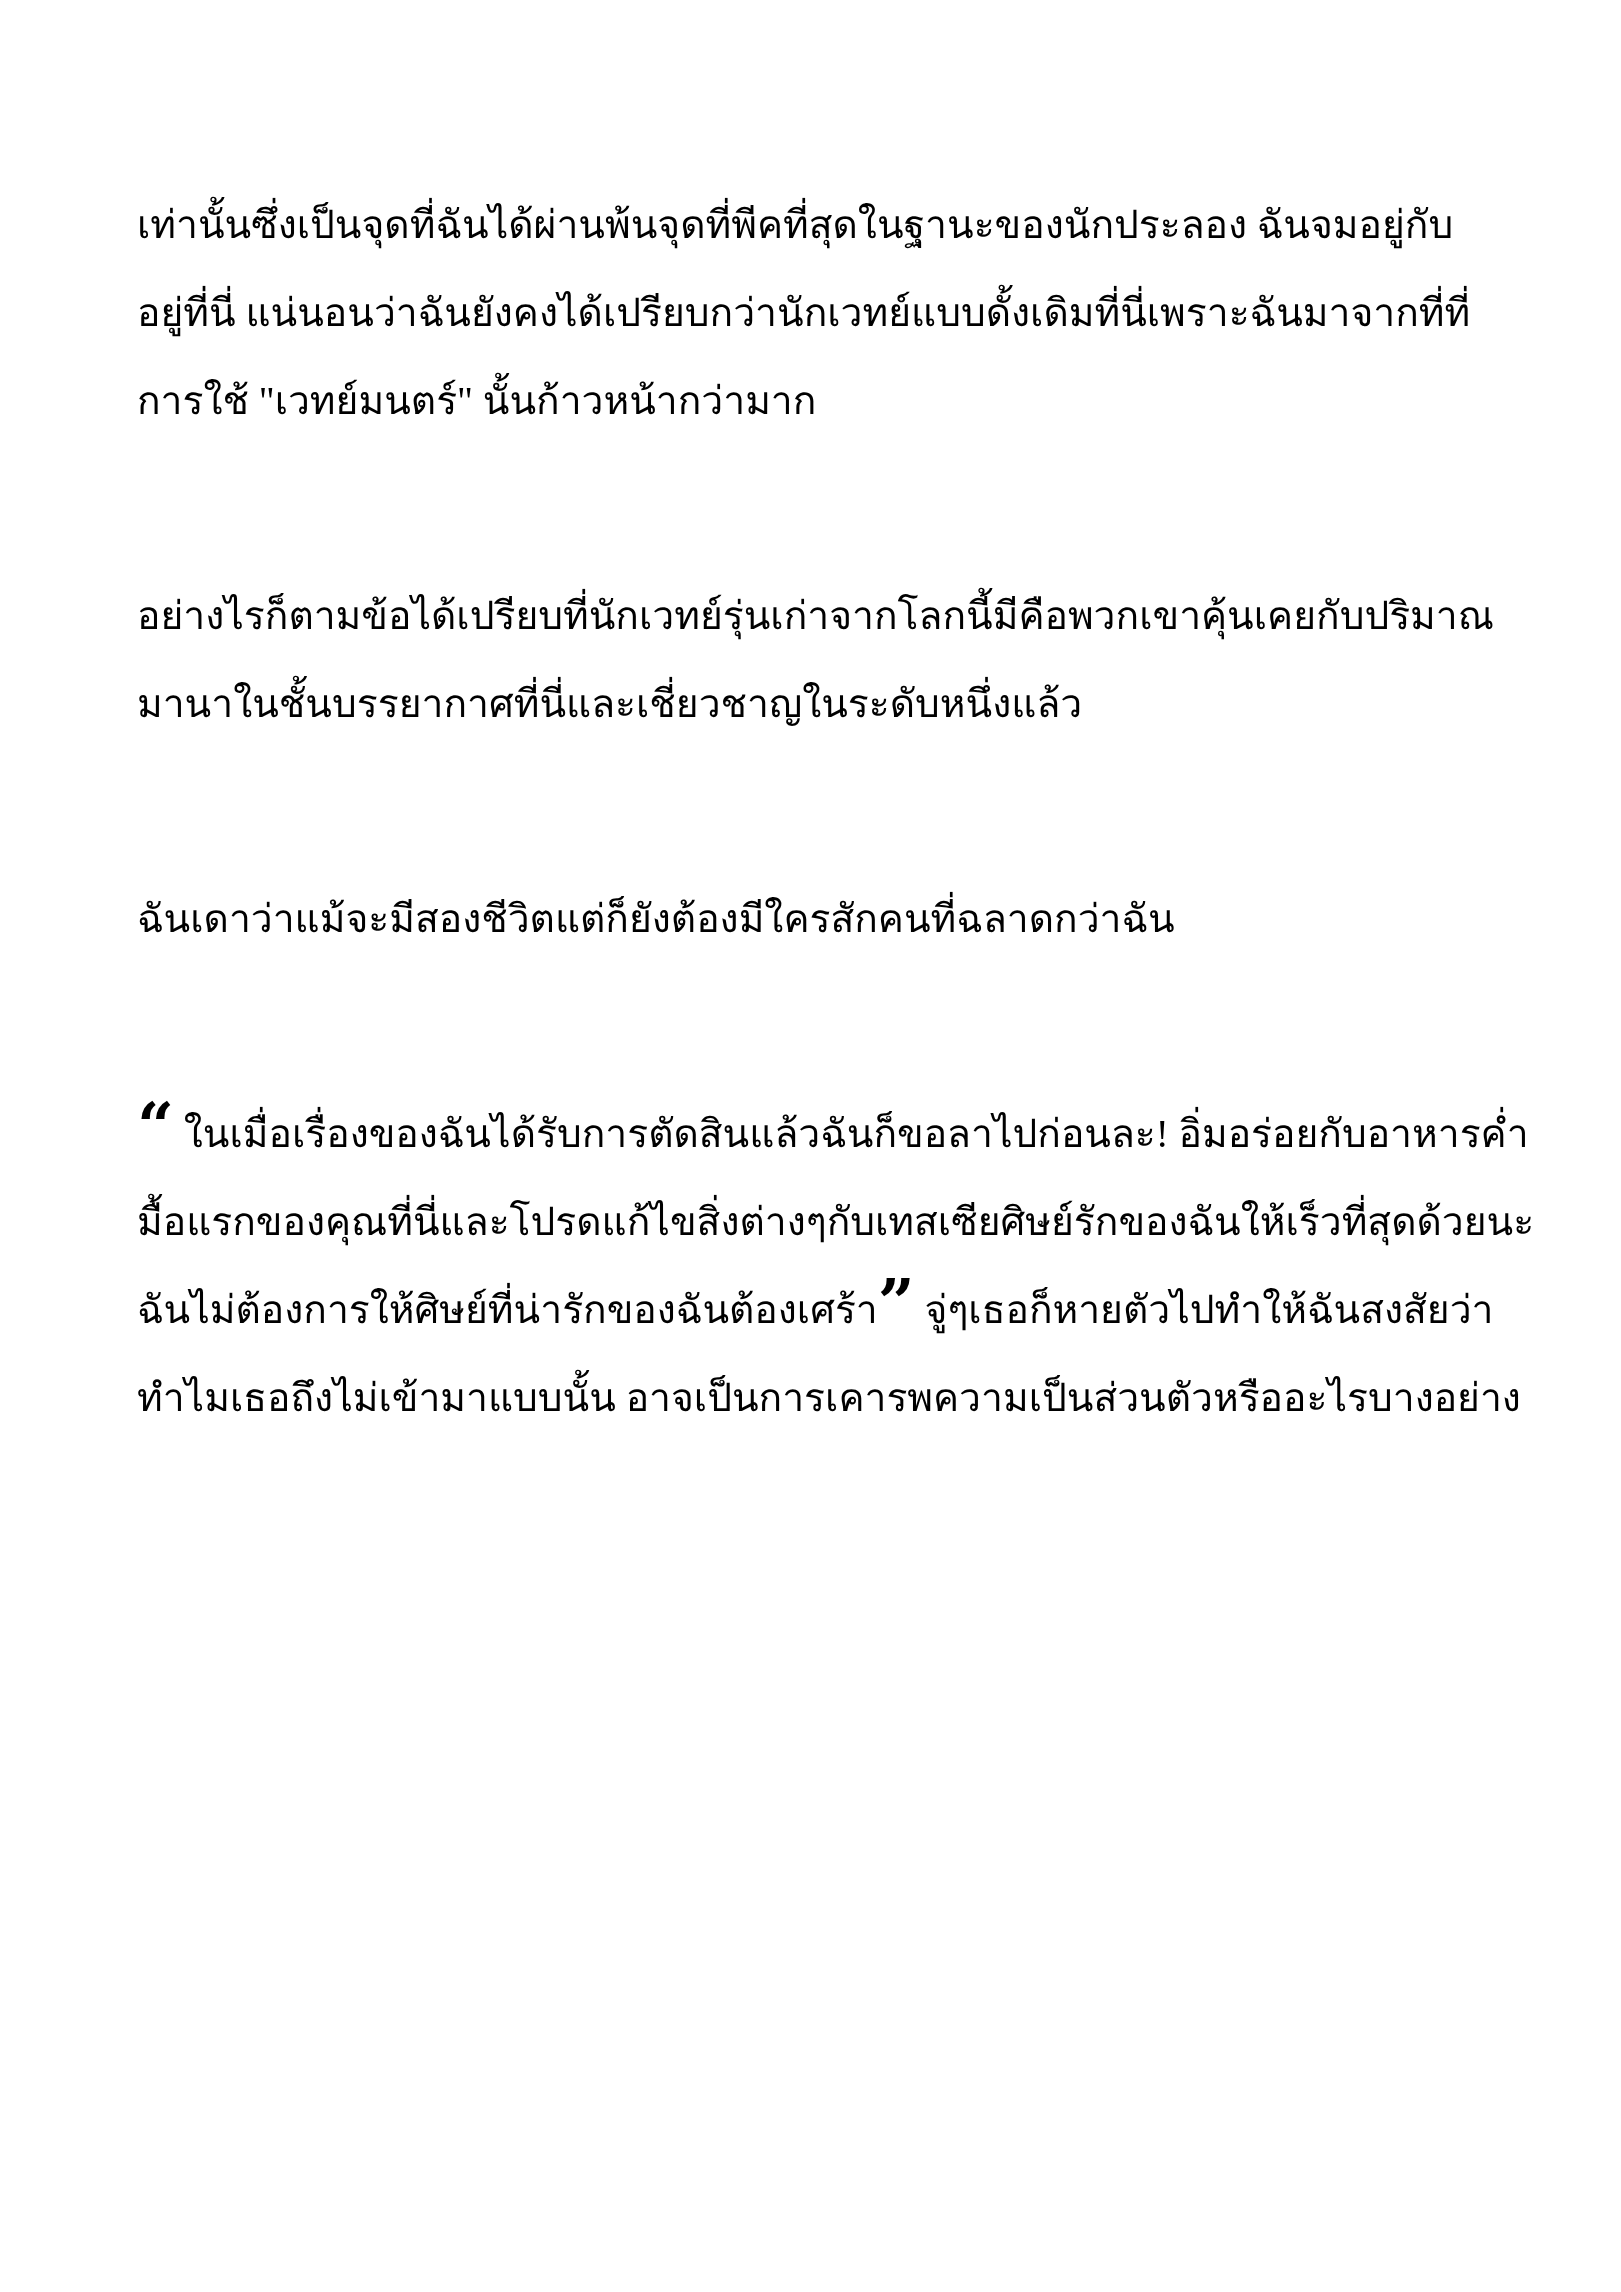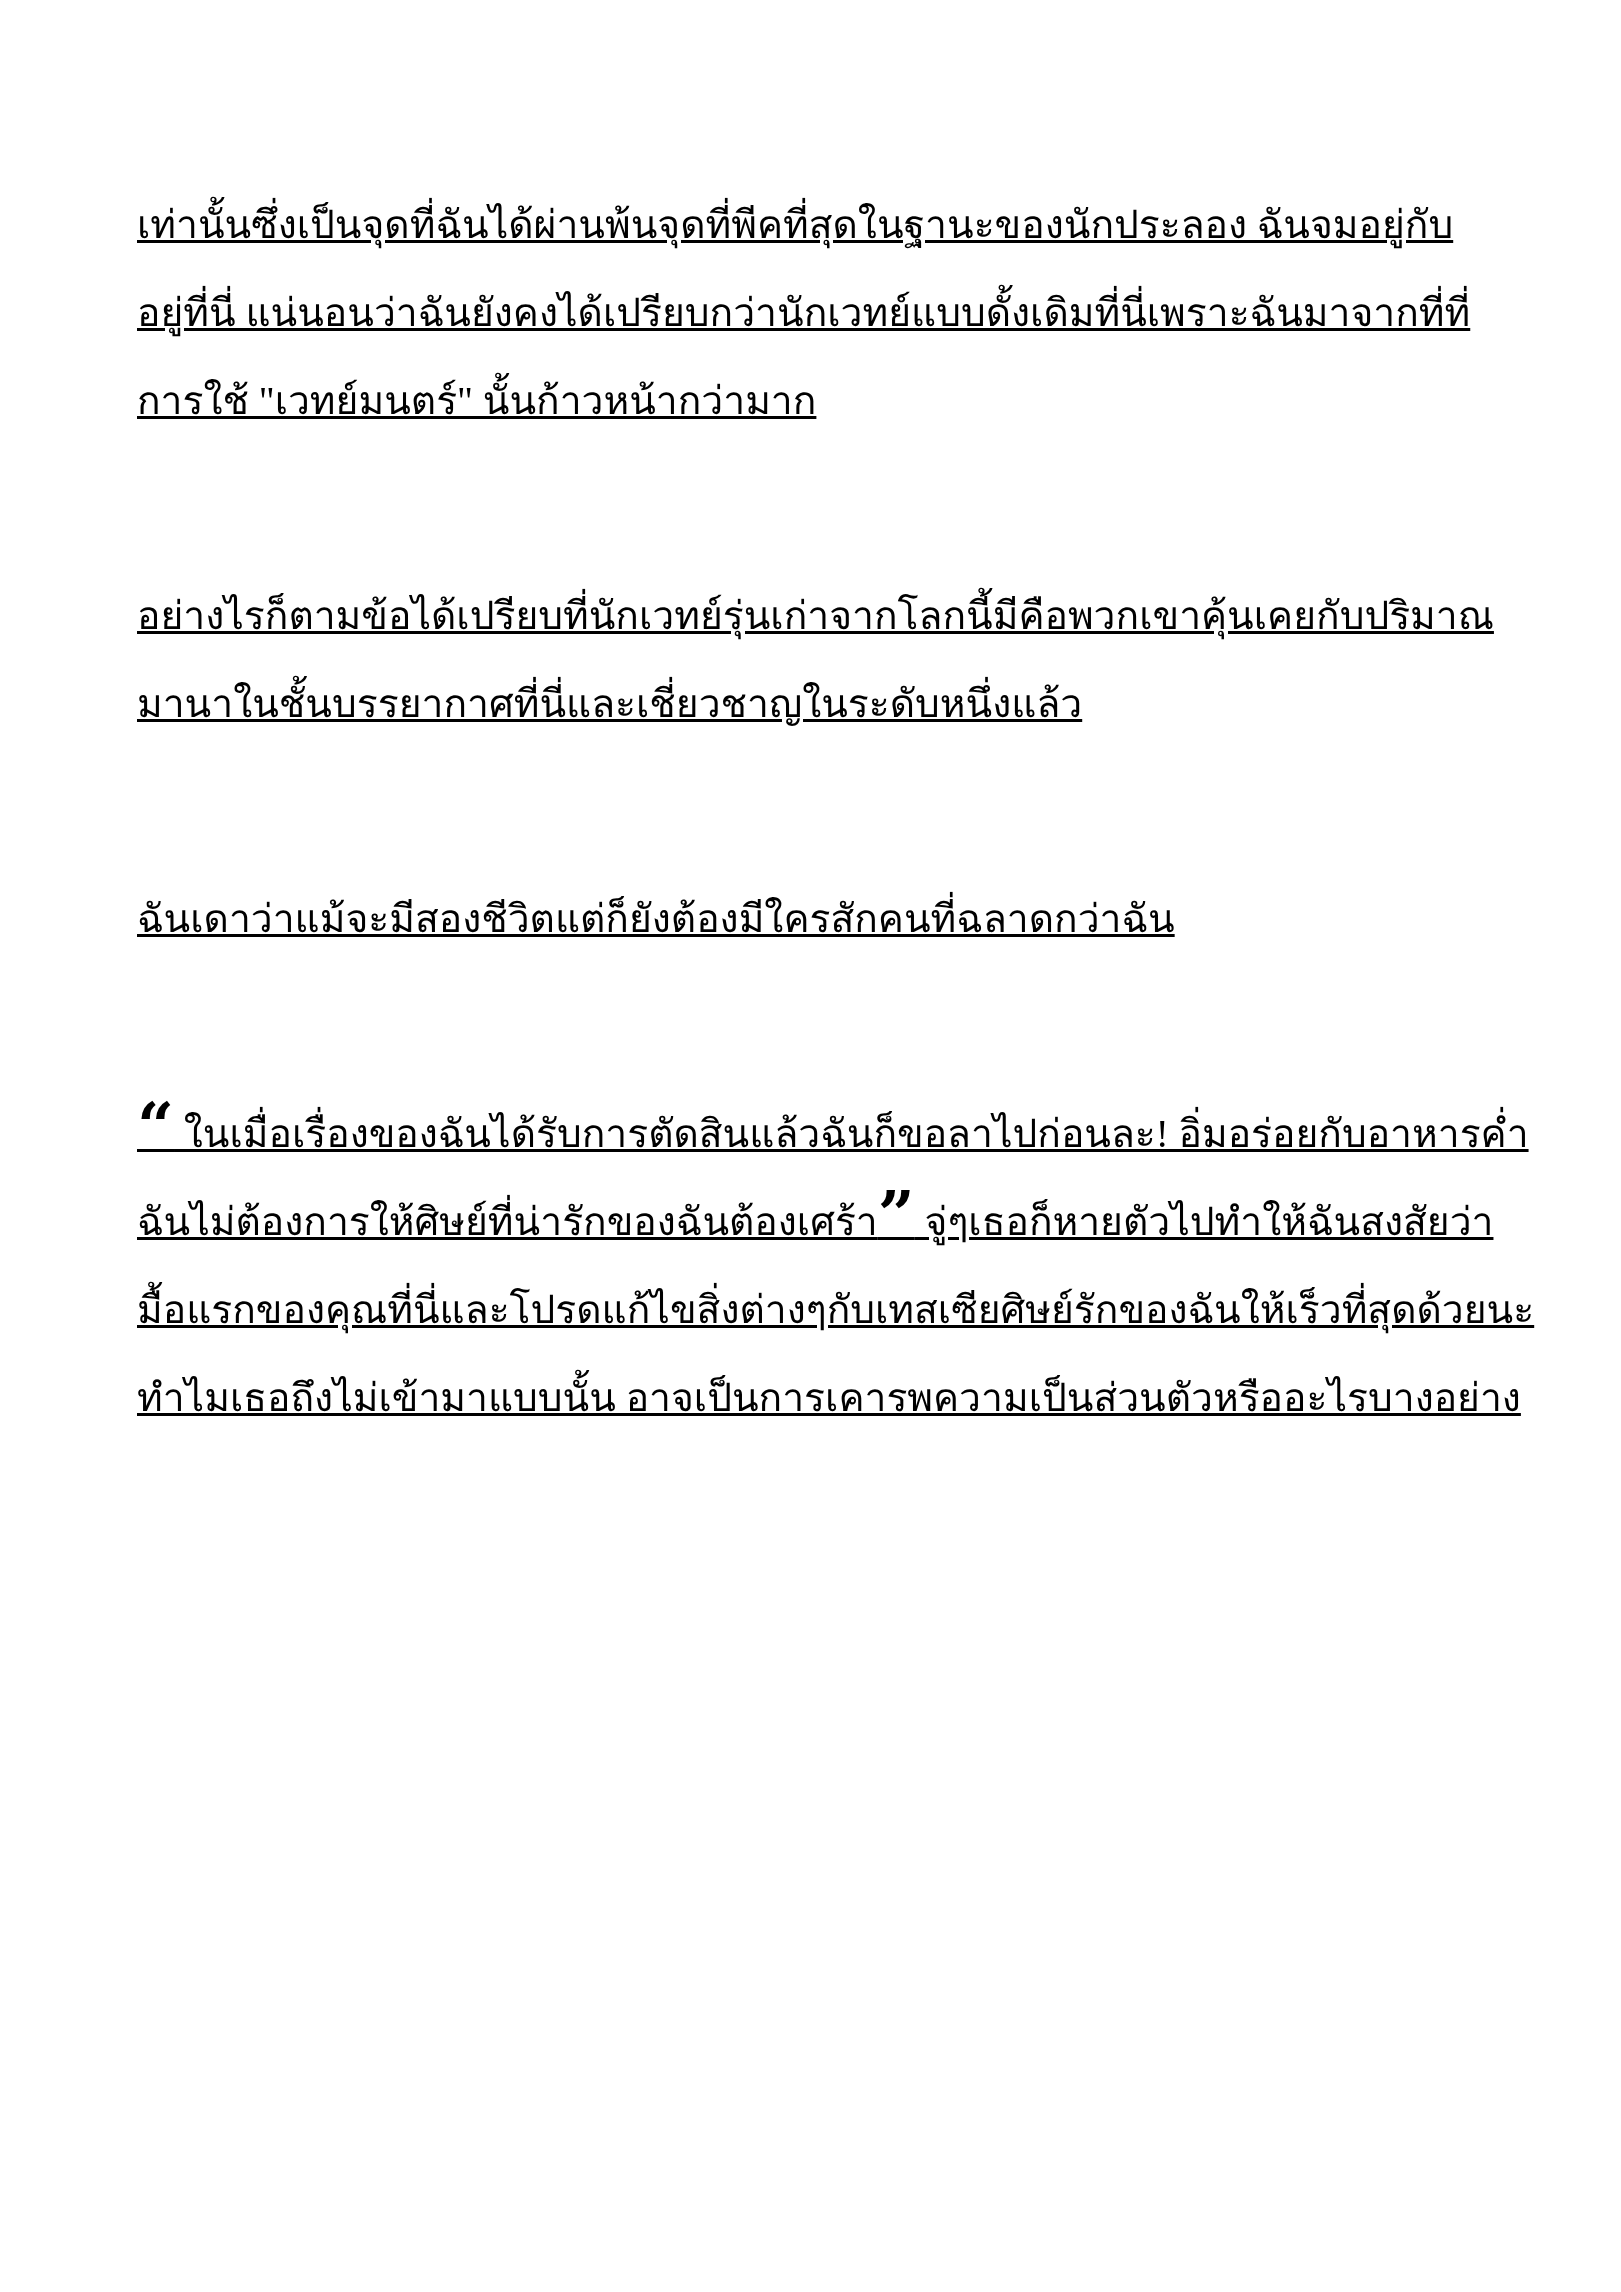--- a/index.html
+++ b/index.html
@@ -19,21 +19,20 @@
     font-size: 39px;
     color: #000000;
   }
   .para {
     margin: 0 0 127px 0;
   }
   .line {
     height: 88px;
     line-height: 88px;
     white-space: nowrap;
-    text-decoration: underline;
   }
   .text-run {
     display: inline;
   }
   .q {
     font-size: 165%;
     font-weight: bold;
     line-height: 0;
     vertical-align: -0.02em;
     font-family: "DejaVu Serif", "Liberation Serif", serif;
@@ -70,24 +69,24 @@
       <span class="text-run">ฉันเดาว่าแม้จะมีสองชีวิตแต่ก็ยังต้องมีใครสักคนที่ฉลาดกว่าฉัน</span>
     </div>
   </div>
 
 
   <div class="para">
     <div class="line">
       <span class="text-run q">“</span><span class="text-run"> ในเมื่อเรื่องของฉันได้รับการตัดสินแล้วฉันก็ขอลาไปก่อนละ! อิ่มอร่อยกับอาหารค่ำ</span>
     </div>
     <div class="line">
-      <span class="text-run">ฉันไม่ต้องการให้ศิษย์ที่น่ารักของฉันต้องเศร้า</span><span class="text-run q">”</span><span class="text-run"> จู่ๆเธอก็หายตัวไปทำให้ฉันสงสัยว่า</span>
+      <span class="text-run">มื้อแรกของคุณที่นี่และโปรดแก้ไขสิ่งต่างๆกับเทสเซียศิษย์รักของฉันให้เร็วที่สุดด้วยนะ</span>
     </div>
     <div class="line">
-      <span class="text-run">มื้อแรกของคุณที่นี่และโปรดแก้ไขสิ่งต่างๆกับเทสเซียศิษย์รักของฉันให้เร็วที่สุดด้วยนะ</span>
+      <span class="text-run">ฉันไม่ต้องการให้ศิษย์ที่น่ารักของฉันต้องเศร้า</span><span class="text-run q">”</span><span class="text-run"> จู่ๆเธอก็หายตัวไปทำให้ฉันสงสัยว่า</span>
     </div>
     <div class="line">
       <span class="text-run">ทำไมเธอถึงไม่เข้ามาแบบนั้น อาจเป็นการเคารพความเป็นส่วนตัวหรืออะไรบางอย่าง</span>
     </div>
   </div>
 
 </div>
 
 
 </body></html>

